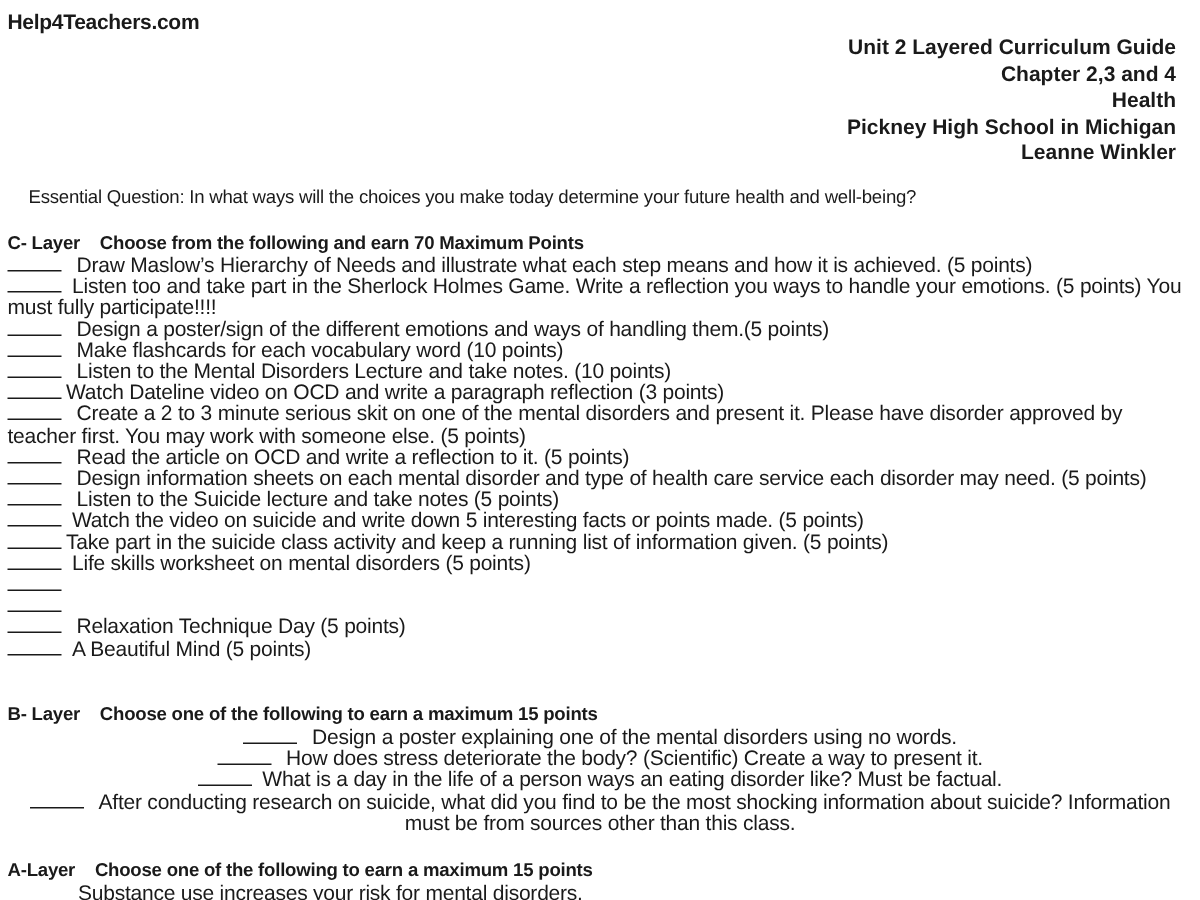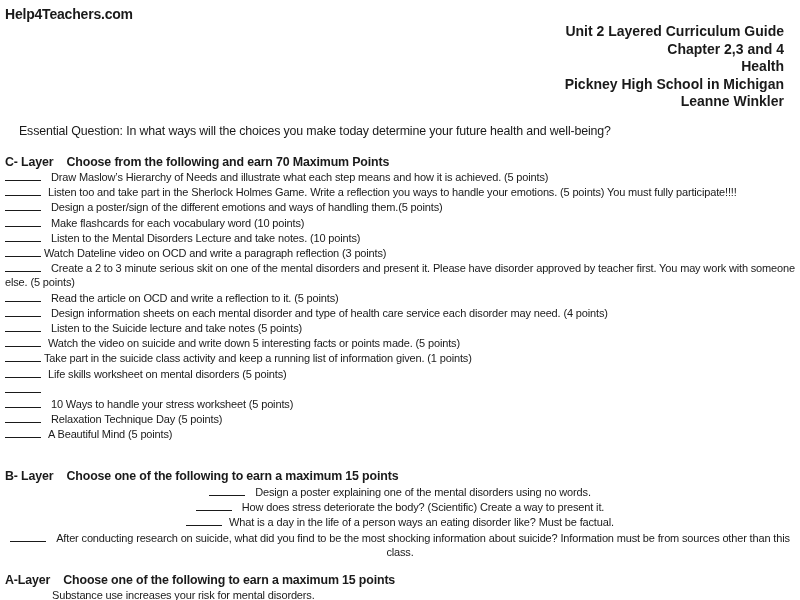--- a/index.html
+++ b/index.html
@@ -4,21 +4,21 @@
 <style>
   html, body { margin: 0; padding: 0; background: #ffffff; }
   body { width: 800px; height: 600px; overflow: hidden; position: relative;
          font-family: "Liberation Sans", sans-serif; color: #1a1a1a; }
   .site { position: absolute; left: 5px; top: 6px; font-size: 14px; font-weight: bold; letter-spacing: -0.2px; }
   .header { position: absolute; left: 0; width: 784px; top: 23px; text-align: right;
             font-size: 14px; font-weight: bold; line-height: 17.5px; }
   .header div { margin-left: 30px; }
   .eq { position: absolute; left: 19px; top: 124px; font-size: 12.4px; letter-spacing: -0.15px; }
   .sec-title { position: absolute; left: 5px; font-size: 12.4px; font-weight: bold; letter-spacing: -0.15px; white-space: pre; text-align: center; }
-  .lines { position: absolute; left: 5px; width: 790px; font-size: 11px; line-height: 14.2px; letter-spacing: -0.15px; }
+  .lines { position: absolute; left: 5px; width: 790px; font-size: 14px; line-height: 14.2px; letter-spacing: -0.15px; }
   .row { white-space: nowrap; }
   .row.wrap { white-space: normal; }
   .blank { display: inline-block; width: 36px; border-bottom: 1px solid #1a1a1a; height: 11px; vertical-align: baseline; margin-right: 10px; }
   .blank.short { margin-right: 3px; }
   .blank.mid { margin-right: 7px; }
   .indent { padding-left: 47px; }
 </style>
 </head>
 <body>
 
@@ -37,27 +37,27 @@
 <div class="sec-title" style="top:155px;">C- Layer    Choose from the following and earn 70 Maximum Points</div>
 <div class="lines" style="top:169px;">
   <div class="row"><span class="blank"></span><span class="t">Draw Maslow’s  Hierarchy of Needs and illustrate what each step means and how it is achieved. (5 points)</span></div>
   <div class="row wrap"><span class="blank mid"></span><span class="t">Listen too and take part in the Sherlock Holmes Game.  Write a reflection you ways to handle your emotions.  (5 points)  You must fully participate!!!!</span></div>
   <div class="row"><span class="blank"></span><span class="t">Design a poster/sign of the different emotions and ways of handling them.(5 points)</span></div>
   <div class="row"><span class="blank"></span><span class="t">Make flashcards for each vocabulary word (10 points)</span></div>
   <div class="row"><span class="blank"></span><span class="t">Listen to the Mental Disorders Lecture and take notes. (10 points)</span></div>
   <div class="row"><span class="blank short"></span><span class="t">Watch Dateline video on OCD and write a paragraph reflection (3 points)</span></div>
   <div class="row wrap"><span class="blank"></span><span class="t">Create a 2 to 3 minute serious skit on one of the mental disorders and present it.  Please have disorder approved by teacher first.  You may work with someone else. (5 points)</span></div>
   <div class="row"><span class="blank"></span><span class="t">Read the article on OCD and write a reflection to it.  (5 points)</span></div>
-  <div class="row"><span class="blank"></span><span class="t">Design information sheets on each mental disorder and type of health care service each disorder may need. (4 points)</span></div>
+  <div class="row"><span class="blank"></span><span class="t">Design information sheets on each mental disorder and type of health care service each disorder may need. (5 points)</span></div>
   <div class="row"><span class="blank"></span><span class="t">Listen to the Suicide lecture and take notes (5 points)</span></div>
   <div class="row"><span class="blank mid"></span><span class="t">Watch the video on suicide and write down 5 interesting facts or points made. (5 points)</span></div>
-  <div class="row"><span class="blank short"></span><span class="t">Take part in the suicide class activity and keep a running list of information given. (1 points)</span></div>
+  <div class="row"><span class="blank short"></span><span class="t">Take part in the suicide class activity and keep a running list of information given. (5 points)</span></div>
   <div class="row"><span class="blank mid"></span><span class="t">Life skills worksheet on mental disorders (5 points)</span></div>
   <div class="row"><span class="blank"></span></div>
-  <div class="row"><span class="blank"></span><span class="t">10 Ways to handle your stress worksheet (5 points)</span></div>
+  <div class="row"><span class="blank"></span></div>
   <div class="row"><span class="blank"></span><span class="t">Relaxation Technique Day (5 points)</span></div>
   <div class="row"><span class="blank mid"></span><span class="t">A Beautiful Mind (5 points)</span></div>
 </div>
 
 <div class="sec-title" style="top:469px;">B- Layer    Choose one of the following to earn a maximum 15 points</div>
 <div class="lines" style="top:484px;text-align:center;">
   <div class="row"><span class="blank"></span><span class="t">Design a poster explaining one of the mental disorders using no words.</span></div>
   <div class="row"><span class="blank"></span><span class="t">How does stress deteriorate the body? (Scientific)  Create a way to present it.</span></div>
   <div class="row"><span class="blank mid"></span><span class="t">What is a day in the life of a person ways an eating disorder like?  Must be factual.</span></div>
   <div class="row wrap"><span class="blank"></span><span class="t">After conducting research on suicide, what did you find to be the most shocking information about suicide?     Information must be from sources other than this class.</span></div>

